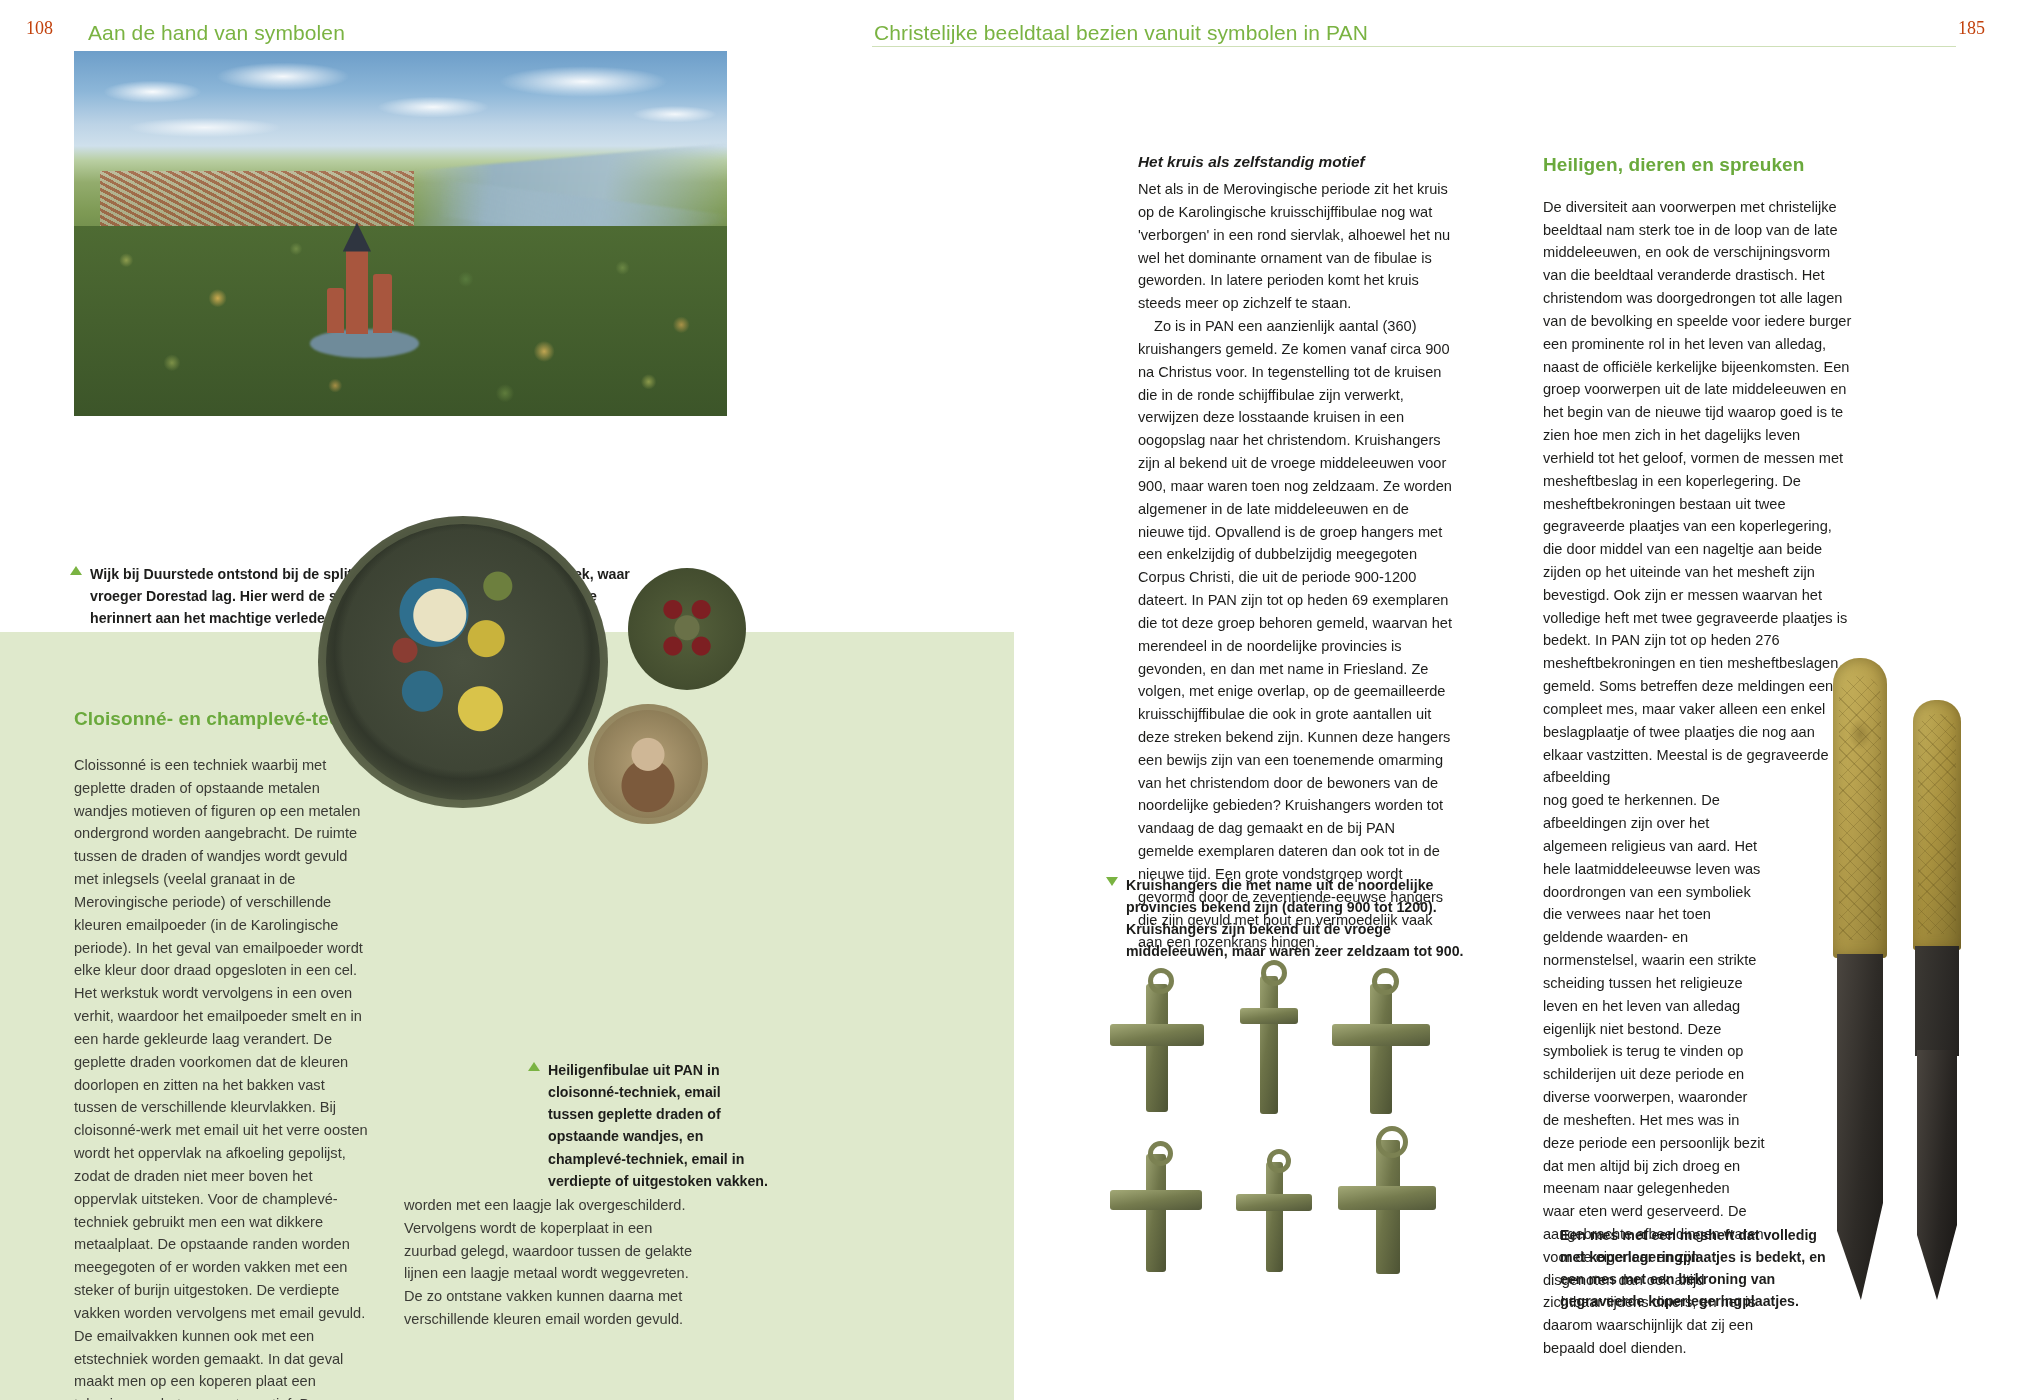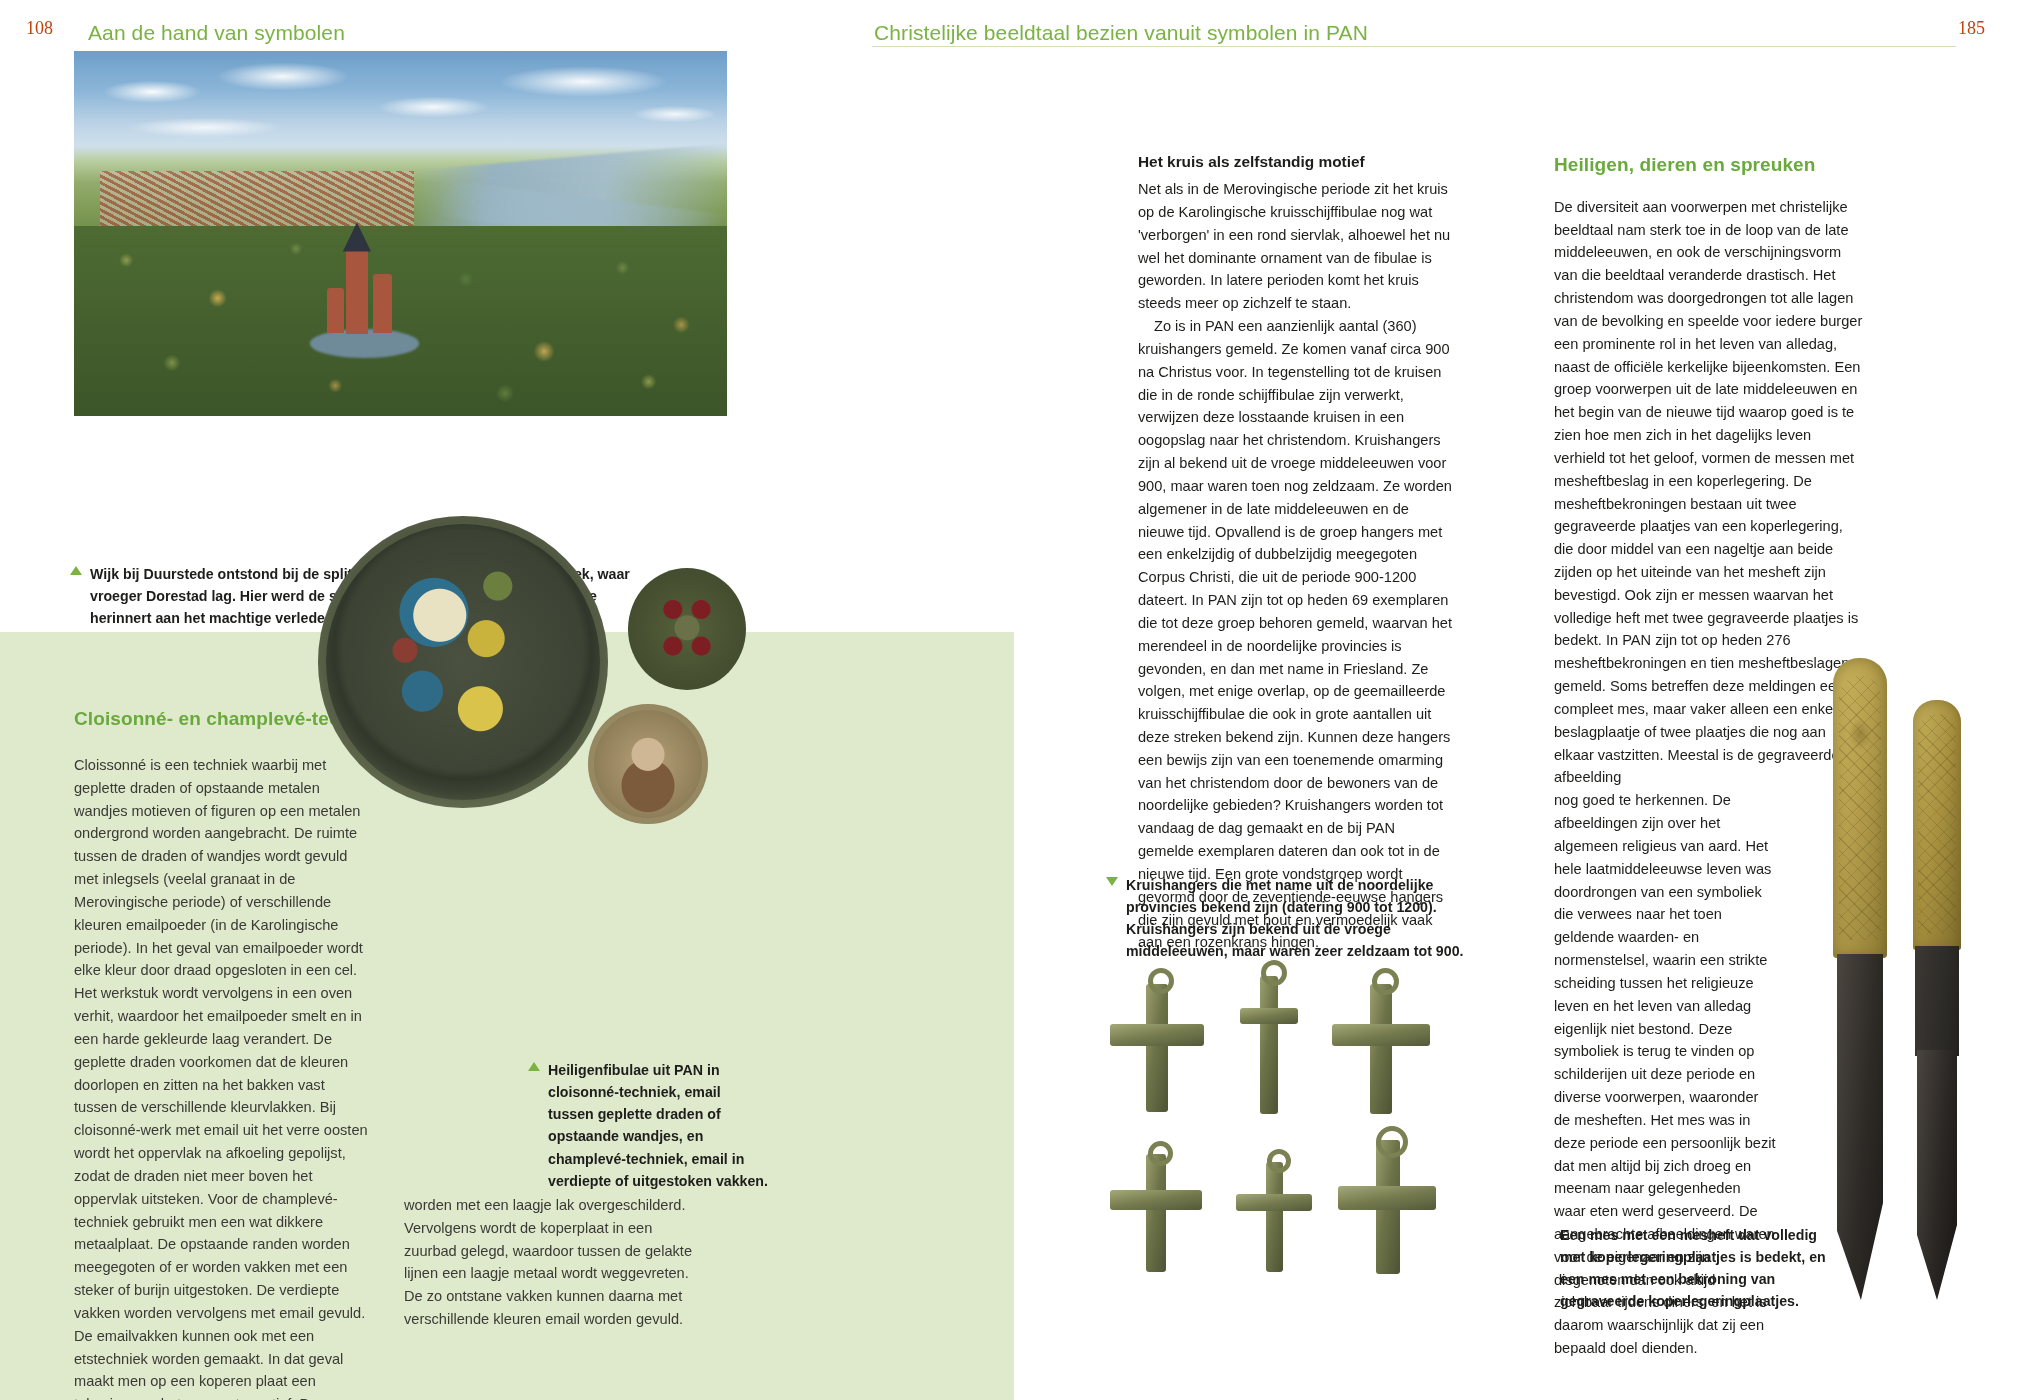--- a/index.html
+++ b/index.html
@@ -183,23 +183,23 @@
   }
 
   
   .rcol{
     position:absolute;
     font-size:14.6px;line-height:1.565;color:#1d1d1b;
   }
   #rcol-1{left:1138px;top:150px;width:314px;}
   #rcol-1 .hd{
     font-weight:bold;font-size:15.4px;color:#1d1d1b;
-    display:block;margin-bottom:4px;
-  }
-  #rcol-2{left:1543px;top:150px;width:310px;margin-left:11px;}
+    display:block;margin-bottom:4px;font-style:italic;
+  }
+  #rcol-2{left:1543px;top:150px;width:310px;}
   #rcol-2 .hd{
     display:block;font-weight:bold;font-size:19px;color:#6aa93c;
     margin-bottom:16px;letter-spacing:.1px;
   }
   .indent{text-indent:16px;display:block;}
   #rcol-2 .narrow{width:222px;}
 
   
   #crosses{
     position:absolute;left:1096px;top:962px;width:360px;height:400px;

